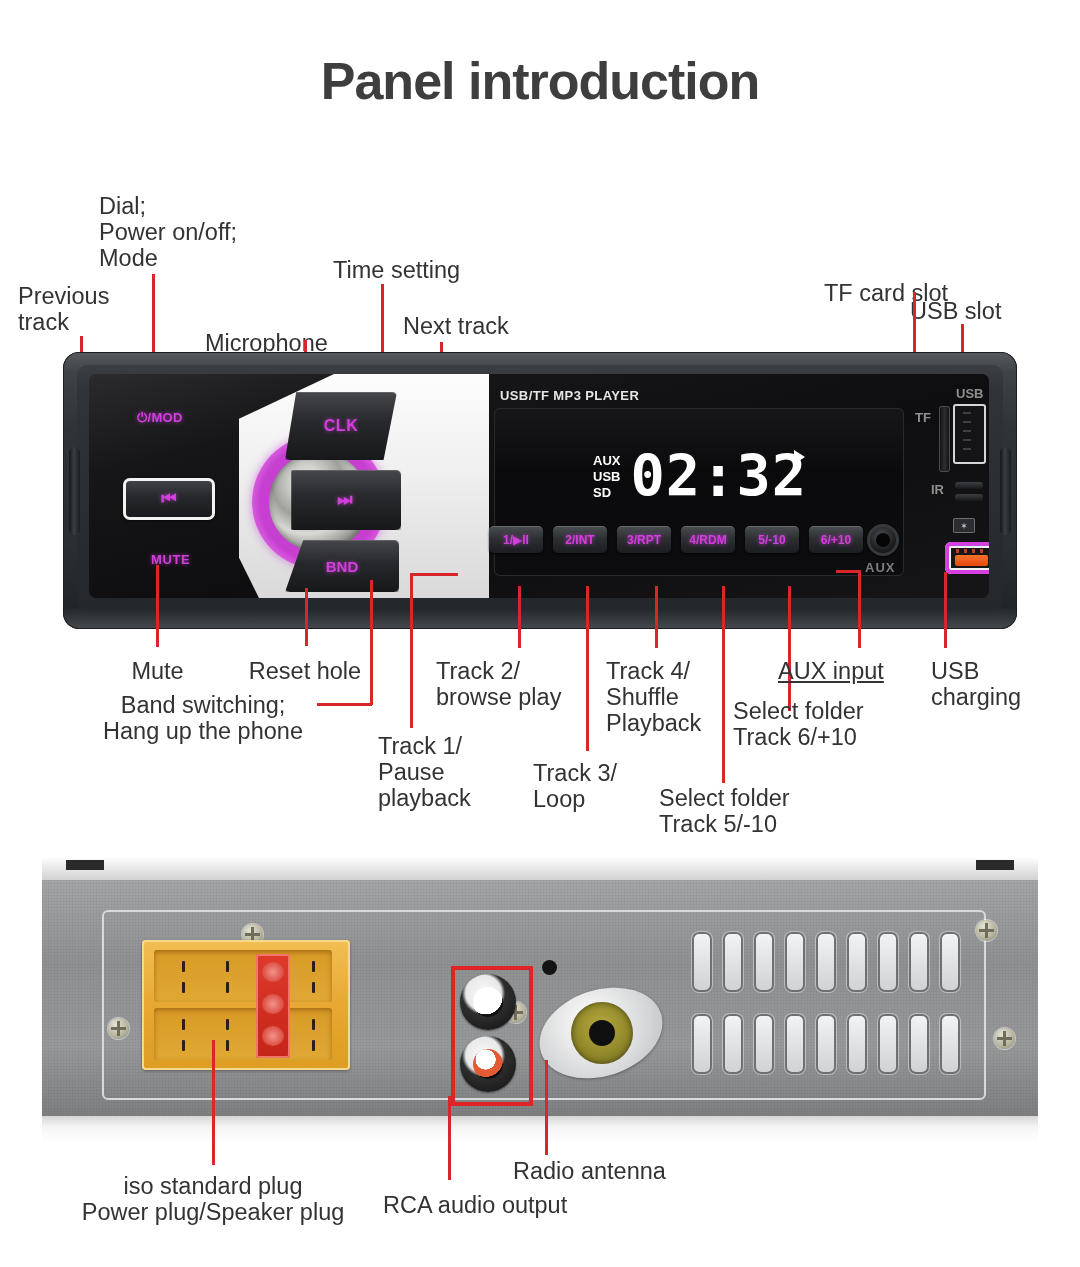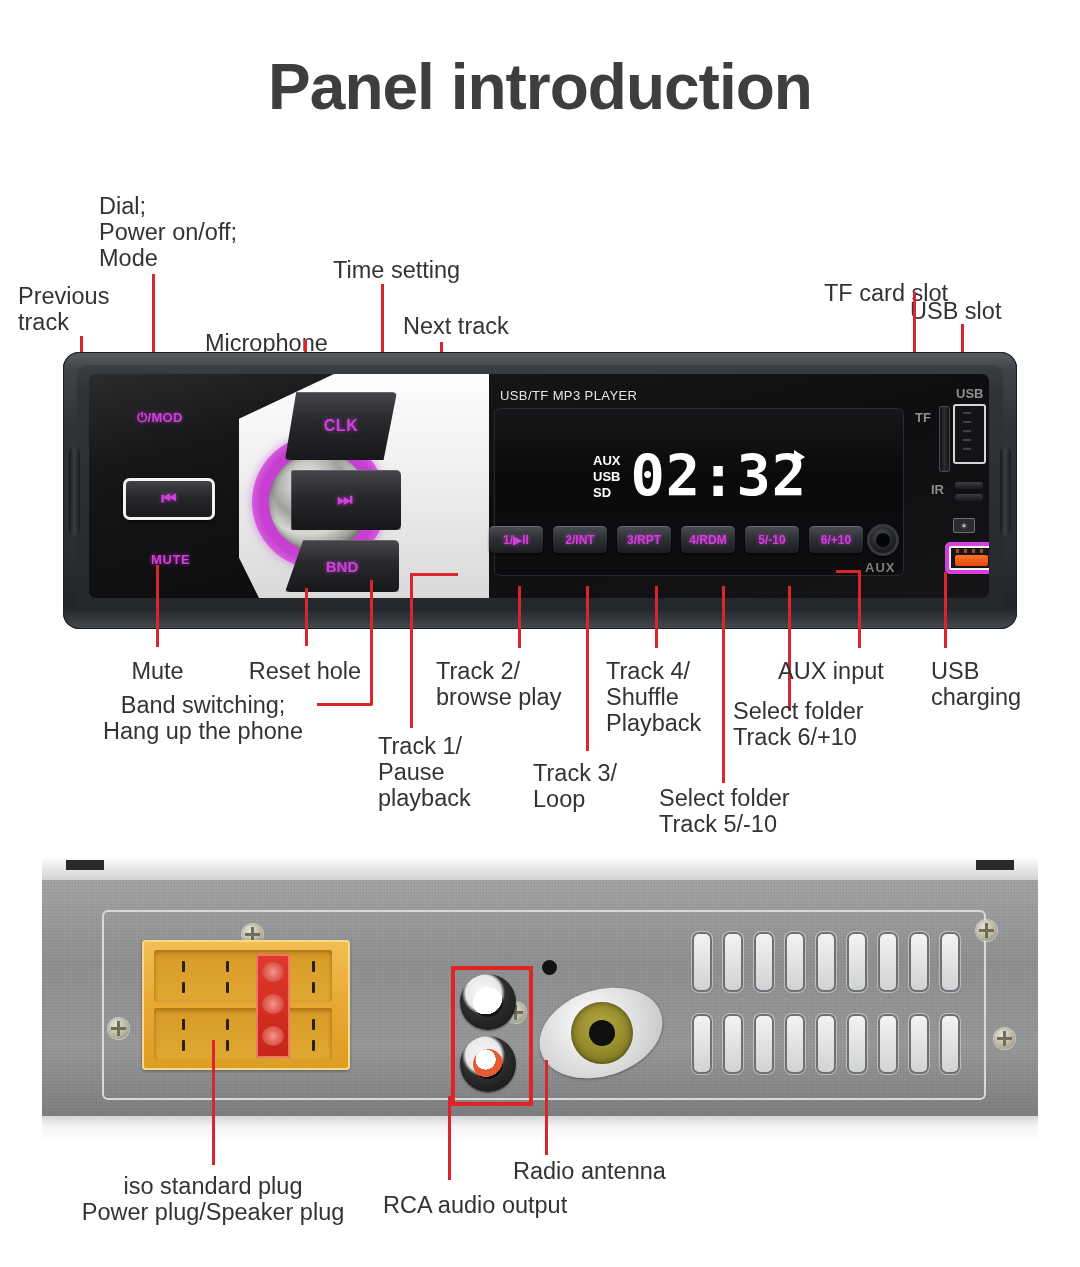--- a/index.html
+++ b/index.html
@@ -2,21 +2,21 @@
 <html><head>
 <meta charset="utf-8">
 <style>
   html,body{margin:0;padding:0;background:#fff;}
   body{width:1080px;height:1267px;position:relative;overflow:hidden;
        font-family:"Liberation Sans","DejaVu Sans",sans-serif;color:#3b3b3b;}
 
   
   #page-title{
     position:absolute;left:0;top:55px;width:1080px;text-align:center;
-    font-size:64px;font-weight:700;letter-spacing:-1px;color:#3e3e3e;
+    font-size:52px;font-weight:700;letter-spacing:-1px;color:#3e3e3e;
     line-height:1;
   }
 
   
   .callout{position:absolute;font-size:23.5px;line-height:26px;color:#333;white-space:pre-line;}
   .callout.c{text-align:center;}
 
   
   .ll{position:absolute;background:#d8262b;}
   .lv{width:3px;}
@@ -87,21 +87,21 @@
 
   .lbl-pwr{position:absolute;left:48px;top:36px;font-size:13px;font-weight:700;letter-spacing:.3px;}
   .lbl-mute{position:absolute;left:62px;top:178px;font-size:13px;font-weight:700;letter-spacing:.6px;}
   .lbl-mic{position:absolute;left:236px;top:22px;font-size:9px;color:#8d8d8d;font-weight:700;}
   .hole{position:absolute;width:7px;height:7px;border-radius:50%;background:#111;
         box-shadow:inset 0 1px 2px #000,0 0 2px rgba(255,255,255,.25);}
   .lbl-rst{position:absolute;left:236px;top:204px;font-size:9px;color:#8d8d8d;font-weight:700;}
 
   
   .screen-wrap{position:absolute;left:405px;top:12px;width:410px;height:196px;}
-  .brand{position:absolute;left:6px;top:2px;font-size:13px;font-weight:400;color:#e6e6e6;letter-spacing:.4px;}
+  .brand{position:absolute;left:6px;top:2px;font-size:13px;font-weight:700;color:#e6e6e6;letter-spacing:.4px;}
   .screen{position:absolute;left:0;top:22px;width:410px;height:168px;border-radius:6px;
           background:linear-gradient(180deg,#17171a 0%,#0a0a0c 40%,#0d0d10 100%);
           box-shadow:inset 0 0 0 1px #2a2a2e;}
   .lcd{position:absolute;left:99px;top:38px;width:210px;height:60px;display:flex;align-items:center;}
   .lcd-tags{display:flex;flex-direction:column;gap:1px;font-size:13px;font-weight:700;color:#fff;line-height:15px;}
   .lcd-time{font-family:"DejaVu Sans Mono","Liberation Mono",monospace;font-size:57px;font-weight:700;
             color:#fff;letter-spacing:1px;margin-left:10px;line-height:1;}
   .lcd-play{position:absolute;right:-2px;top:4px;width:0;height:0;
             border-left:11px solid #fff;border-top:7px solid transparent;border-bottom:7px solid transparent;}
 
@@ -342,21 +342,21 @@
 browse play</div>
 <div class="callout" style="left:533px;top:760px;">Track 3/
 Loop</div>
 <div class="callout" style="left:606px;top:658px;">Track 4/
 Shuffle
 Playback</div>
 <div class="callout" style="left:659px;top:785px;">Select folder
 Track 5/-10</div>
 <div class="callout" style="left:733px;top:698px;">Select folder
 Track 6/+10</div>
-<div class="callout" style="left:778px;top:658px;">AUX input</div>
+<div class="callout" style="left:778px;top:658px;text-decoration:underline;">AUX input</div>
 <div class="callout" style="left:931px;top:658px;">USB
 charging</div>
 
 <div id="rear-unit">
   <div class="rear-top"></div>
   <div class="rear-body">
     <div class="rear-plate"></div>
 
     <div class="screw" style="left:66px;top:138px;"></div>
     <div class="screw" style="left:200px;top:44px;"></div>

